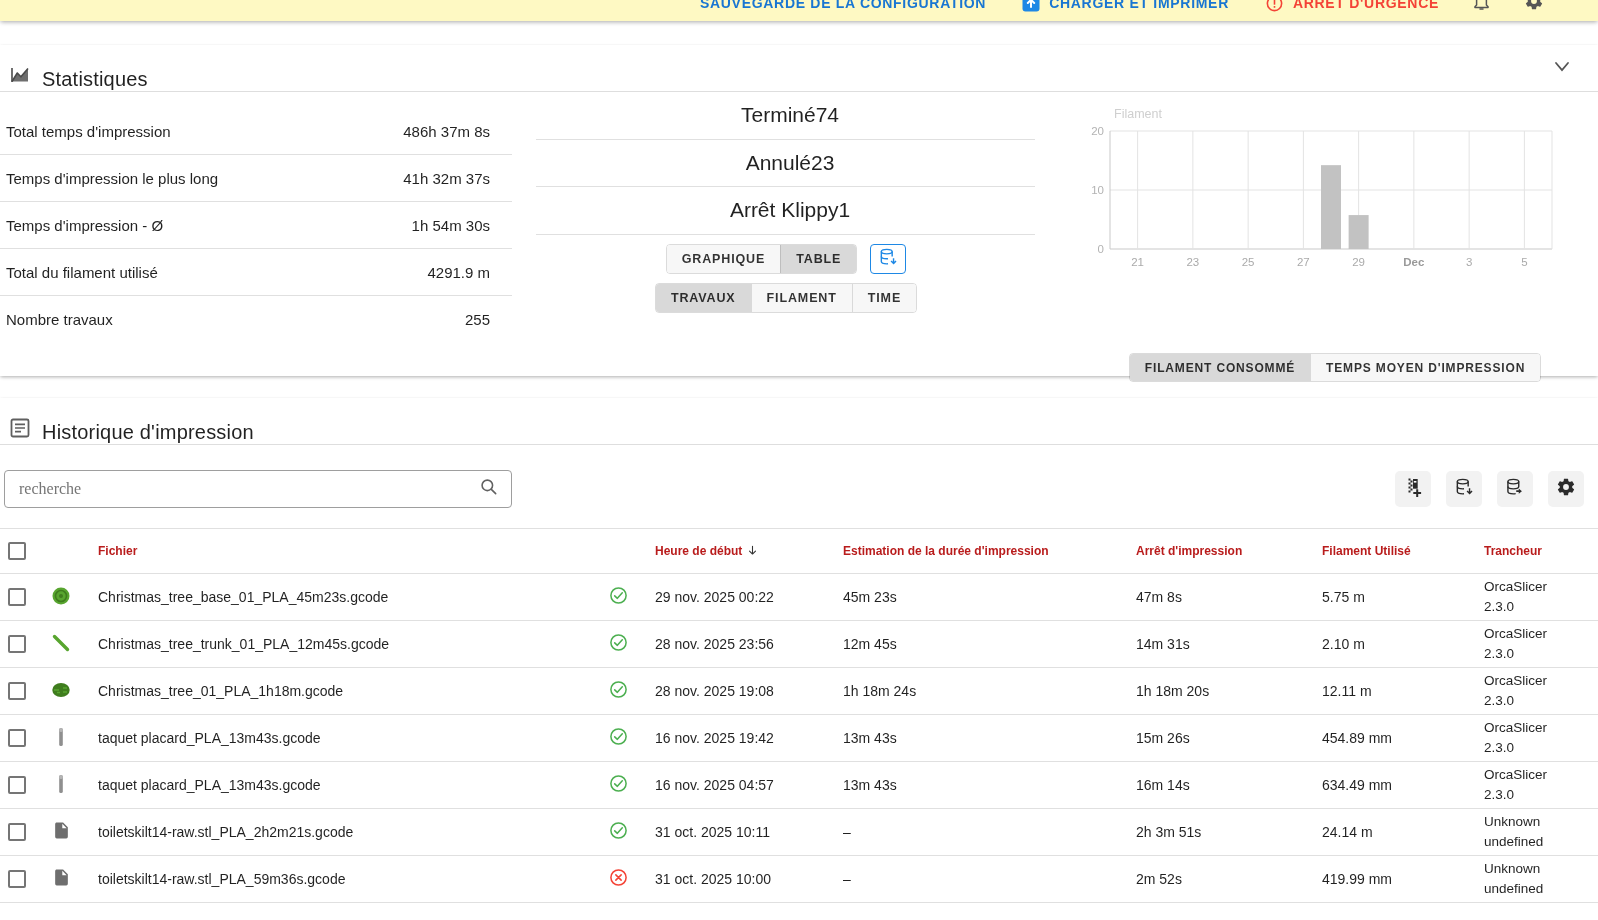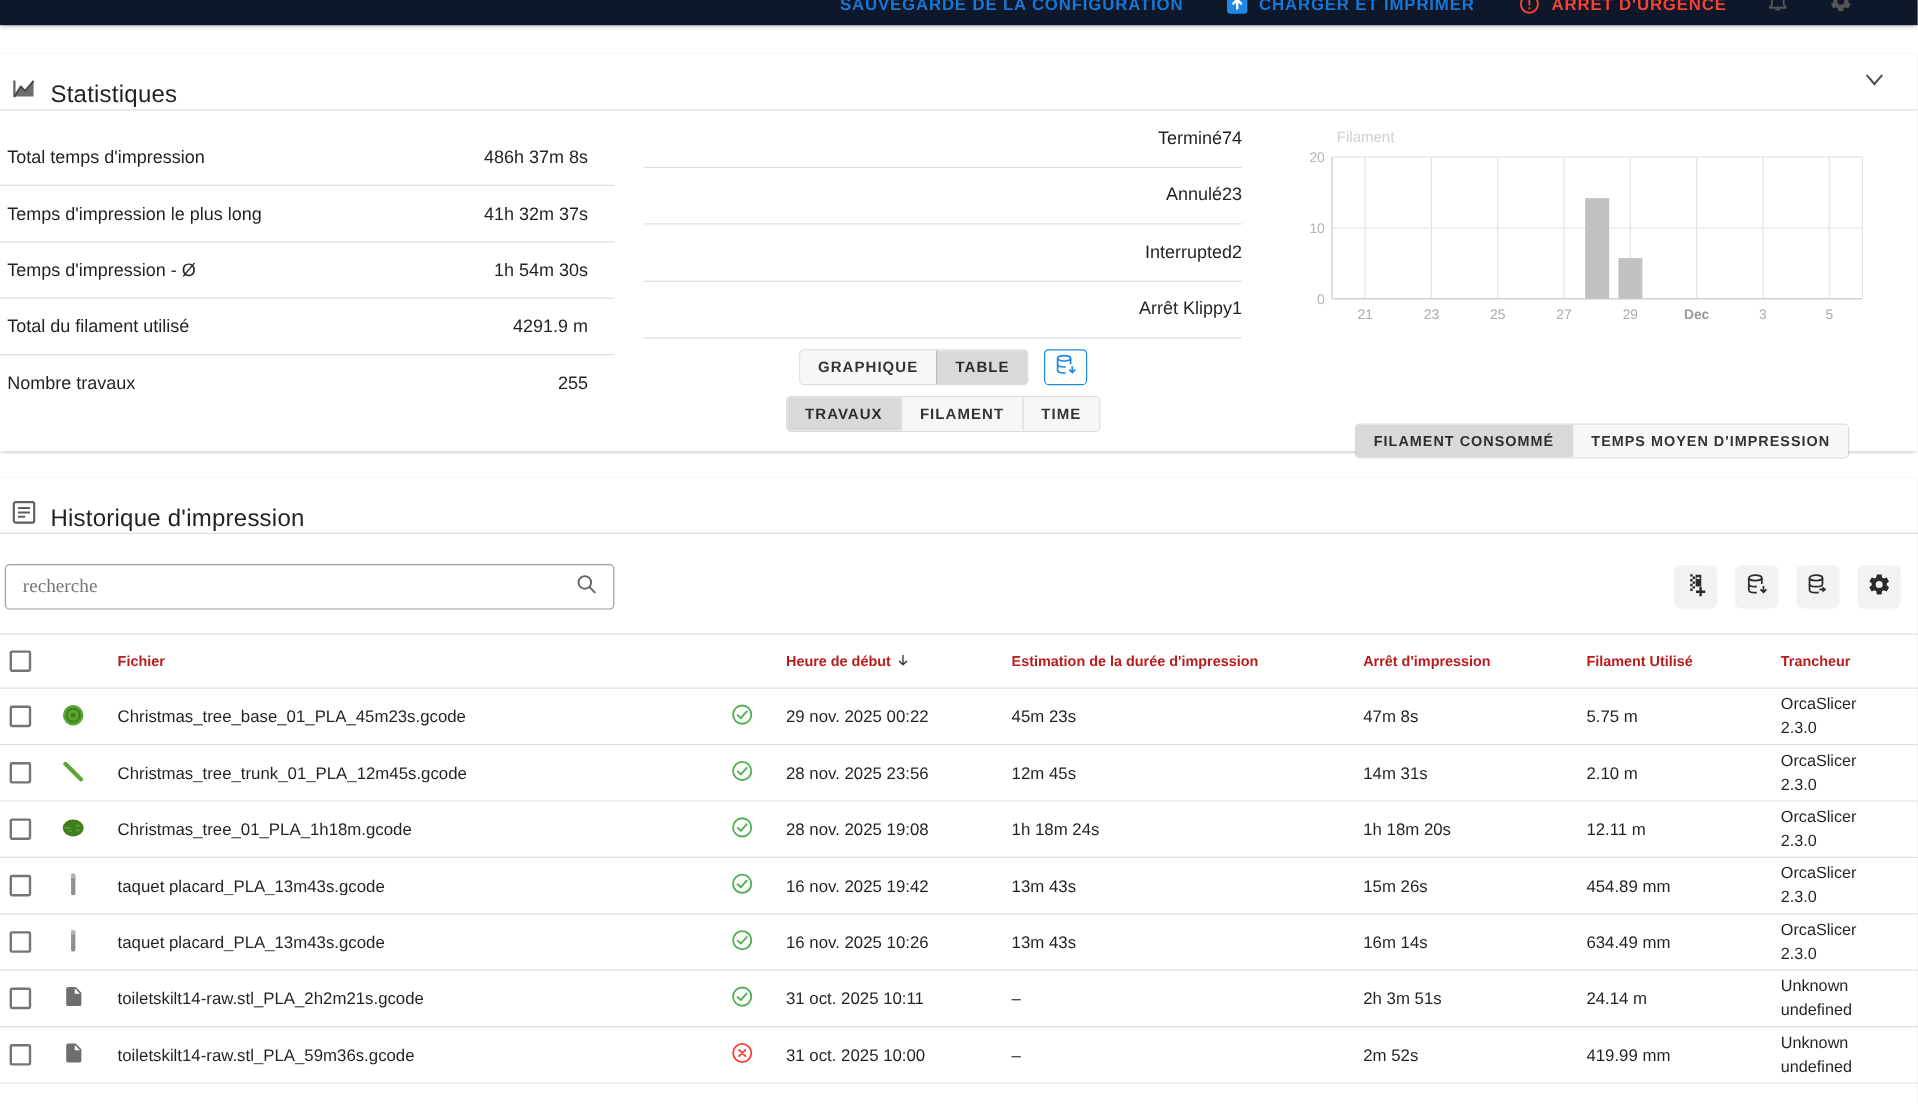--- a/index.html
+++ b/index.html
@@ -1,20 +1,20 @@
 <!DOCTYPE html>
 <html><head>
 <meta charset="utf-8">
 <style>
   * { box-sizing: border-box; margin: 0; padding: 0; }
   html,body { width:1598px; height:920px; overflow:hidden; background:#fff;
     font-family:"Liberation Sans", sans-serif; color:rgba(0,0,0,.87); }
 
   
-  .topbar { position:absolute; top:0; left:0; width:1598px; height:21px; background:#0f172a;
+  .topbar { position:absolute; top:0; left:0; width:1598px; height:21px; background:#fef9c3;
     box-shadow:0 2px 4px -1px rgba(0,0,0,.22), 0 1px 5px rgba(0,0,0,.14); z-index:30; overflow:hidden; }
   .topbar-inner { position:absolute; top:-12px; right:54px; height:30px; display:flex; align-items:center; }
   .tb-btn { display:flex; align-items:center; font-size:14px; font-weight:700; letter-spacing:.05em;
     cursor:pointer; white-space:nowrap; }
   .tb-blue { color:#1976d2; }
   .tb-red  { color:#f44336; }
   .tb-btn .ticon { margin-right:9px; display:flex; }
   .tb-gap { margin-left:36px; }
   .tb-icon-btn { margin-left:32px; display:flex; cursor:pointer; color:#555; }
 
@@ -28,22 +28,22 @@
   .card-title { font-size:20px; margin-left:10px; letter-spacing:.2px; }
   .collapse-chip { position:absolute; right:28px; top:15px; color:#555; }
 
   
   .stats-body { display:flex; }
   .stats-left { width:512px; padding:16px 0 0 0; }
   .stat-row { height:47px; display:flex; align-items:center; justify-content:space-between;
     padding:0 22px 0 6px; border-bottom:1px solid rgba(0,0,0,.12); font-size:15px; }
   .stat-row:last-child { border-bottom:none; }
   .stats-mid { width:548px; }
-  .status-row { height:47.5px; display:flex; align-items:center; justify-content:flex-end;
-    margin:0 25px 0 24px; padding:0 0 0 9px; border-bottom:1px solid rgba(0,0,0,.12); font-size:15px; }
+  .status-row { height:47.5px; display:flex; align-items:center; justify-content:center;
+    margin:0 25px 0 24px; padding:0 0 0 9px; border-bottom:1px solid rgba(0,0,0,.12); font-size:21px; }
   .mid-btnrow { display:flex; justify-content:center; align-items:center; margin-top:9px; }
   .toggle { display:inline-flex; border:1px solid rgba(0,0,0,.14); border-radius:4px; overflow:hidden;text-align:center; }
   .toggle .tbtn { height:28px; display:flex; align-items:center; padding:0 15px; font-size:12.5px;
     font-weight:700; letter-spacing:.07em; color:rgba(0,0,0,.8); background:#f7f7f7; cursor:pointer;
     border-left:1px solid rgba(0,0,0,.12); white-space:nowrap; }
   .toggle .tbtn:first-child { border-left:none; }
   .toggle .tbtn.sel { background:#d9d9d9; }
   .db-btn { width:36px; height:30px; margin-left:13px; border:1px solid #1e88e5; border-radius:4px;
     display:flex; align-items:center; justify-content:center; cursor:pointer; background:#fff; }
   .stats-right { flex:1; position:relative; }
@@ -162,24 +162,20 @@
       </div>
     <div class="stats-mid">
       <div id="status-rows">
           <div class="status-row">
             <span>Terminé</span>
             <span>74</span>
           </div>
           <div class="status-row">
             <span>Annulé</span>
             <span>23</span>
-          </div>
-          <div class="status-row">
-            <span>Interrupted</span>
-            <span>2</span>
           </div>
           <div class="status-row">
             <span>Arrêt Klippy</span>
             <span>1</span>
           </div>
         </div>
       <div class="mid-btnrow">
         <div class="toggle" id="view-toggle">
             <div class="tbtn">GRAPHIQUE</div>
             <div class="tbtn sel">TABLE</div>
@@ -440,21 +436,21 @@
                 <rect x="8.2" y="1" width="3.6" height="4" rx="1.6" fill="#b5b5b5"></rect>
               </svg></span>
           </div>
           <div class="cell-pad6 fname">taquet placard_PLA_13m43s.gcode</div>
           <div class="status-cell">
             <span><svg width="19" height="19" viewBox="0 0 20 20">
                 <circle cx="10" cy="10" r="8" fill="none" stroke="#4caf50" stroke-width="1.6"></circle>
                 <path d="M6 10.4 8.8 13 14 7.2" fill="none" stroke="#4caf50" stroke-width="1.6" stroke-linecap="round" stroke-linejoin="round"></path>
               </svg></span>
           </div>
-          <div class="cell-pad7">16 nov. 2025 10:26</div>
+          <div class="cell-pad7">16 nov. 2025 04:57</div>
           <div class="cell-pad5">13m 43s</div>
           <div class="cell-pad6">16m 14s</div>
           <div class="cell-pad6">634.49 mm</div>
           <div class="cell-pad6 slicer-cell">
             <div>OrcaSlicer</div>
             <div>2.3.0</div>
           </div>
         </div>
         <div class="hgrid trow">
           <div>

